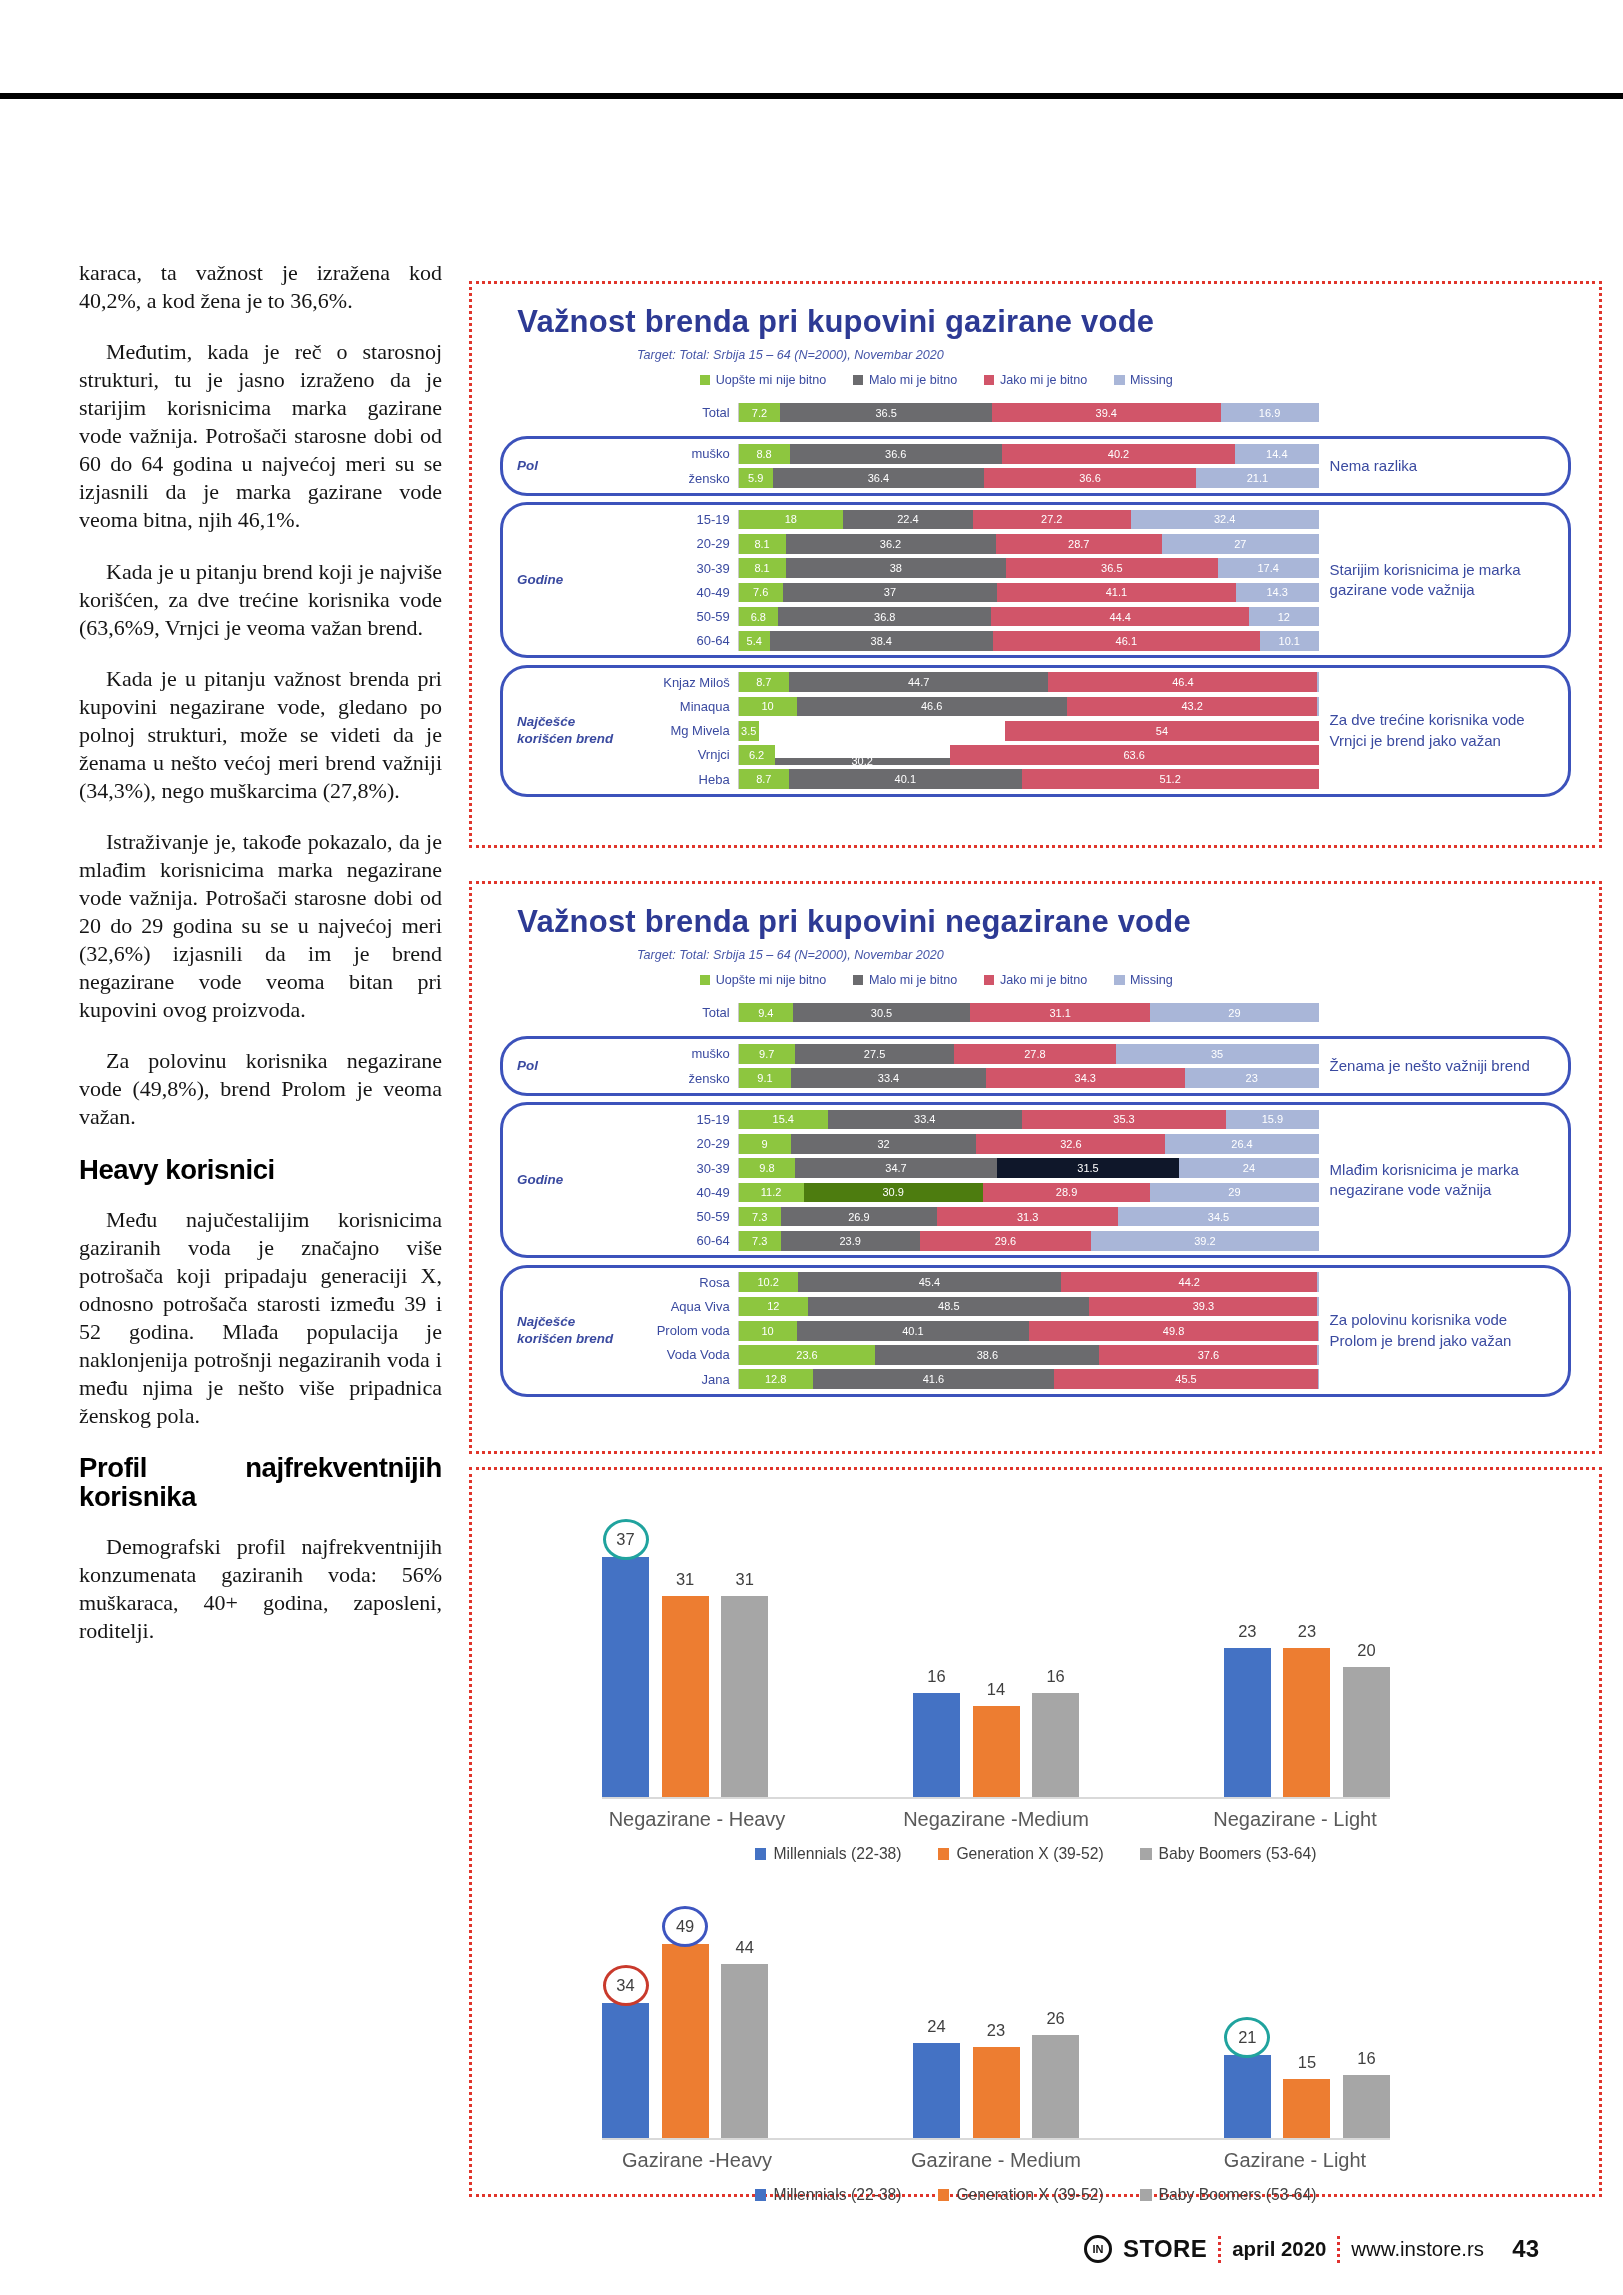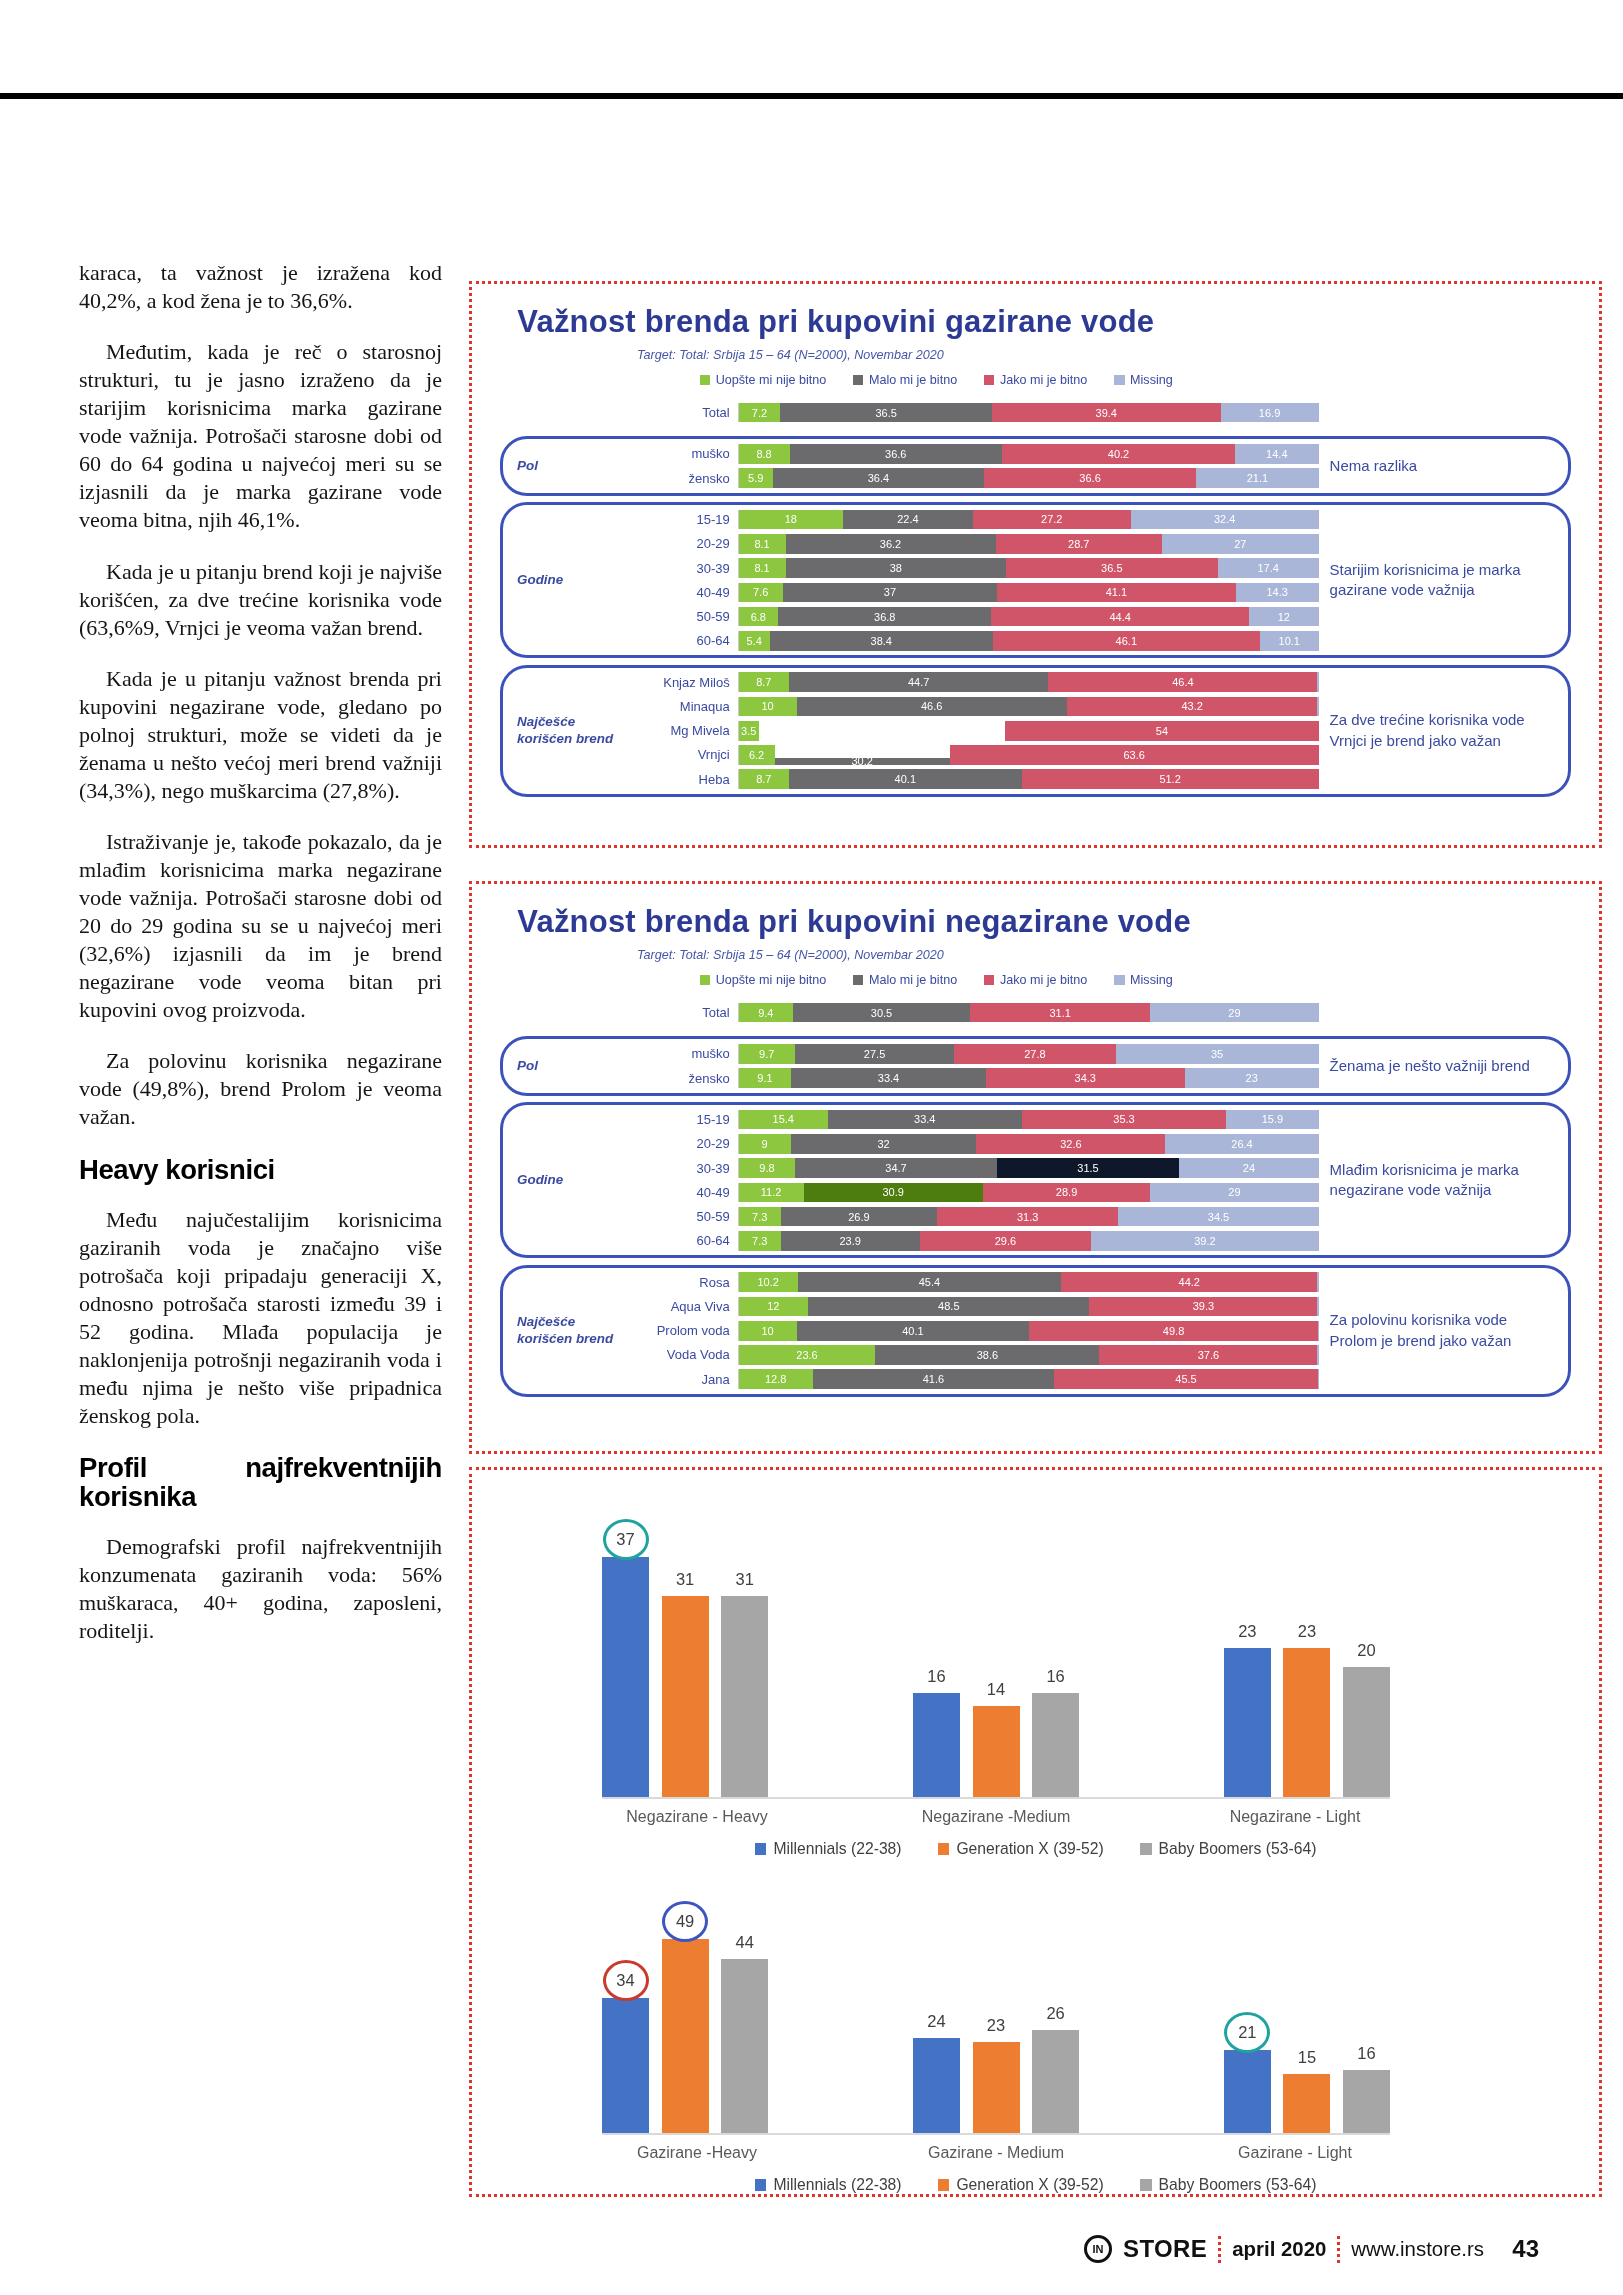--- a/index.html
+++ b/index.html
@@ -51,21 +51,21 @@
   .gplot{display:flex;justify-content:space-between;align-items:flex-end;
          margin:0 181px 0 102px;border-bottom:2.4px solid #d9d9d9;}
   .ggroup{display:flex;align-items:flex-end;gap:12.6px;}
   .gcol{display:flex;flex-direction:column;align-items:center;justify-content:flex-end;}
   .gval{font-size:16.5px;color:#3f3f3f;margin-bottom:6.3px;}
   .gval.circ{box-sizing:border-box;width:46px;height:41px;border:3.1px solid #000;
              border-radius:50%;display:flex;align-items:center;justify-content:center;
              margin-bottom:-3.1px;background:transparent;z-index:2;}
   .gbar{width:47px;}
   .gcats{display:flex;justify-content:space-between;margin:9.4px 181px 0 102px;}
-  .gcatlabel{width:190px;text-align:center;font-size:16px;color:#595959;}
+  .gcatlabel{width:190px;text-align:center;font-size:20px;color:#595959;}
   .glegend{display:flex;justify-content:center;gap:36px;align-items:center;
            margin-top:14px;font-size:15.7px;color:#404040;}
   .glegend-item{display:flex;align-items:center;}
   .gsw{width:11.8px;height:11.8px;display:inline-block;margin-right:7px;}
   #chartB{margin-top:20.4px;}
 
   
   .footer{position:absolute;left:1084px;top:2235px;width:455px;display:flex;
           align-items:center;gap:11px;color:#111;}
   .logo-circle{box-sizing:border-box;width:28px;height:28px;border:3.1px solid #111;

